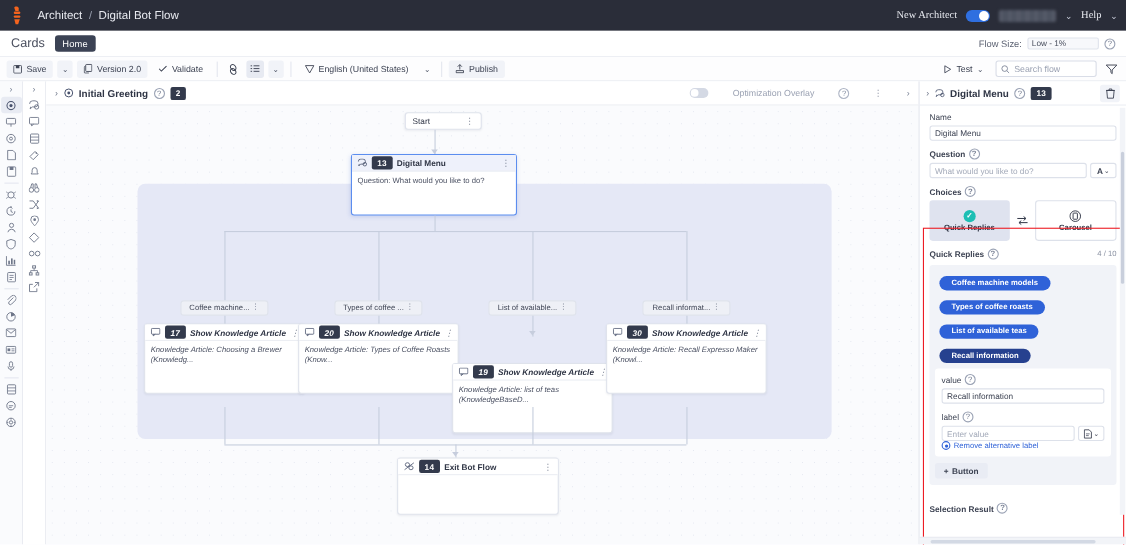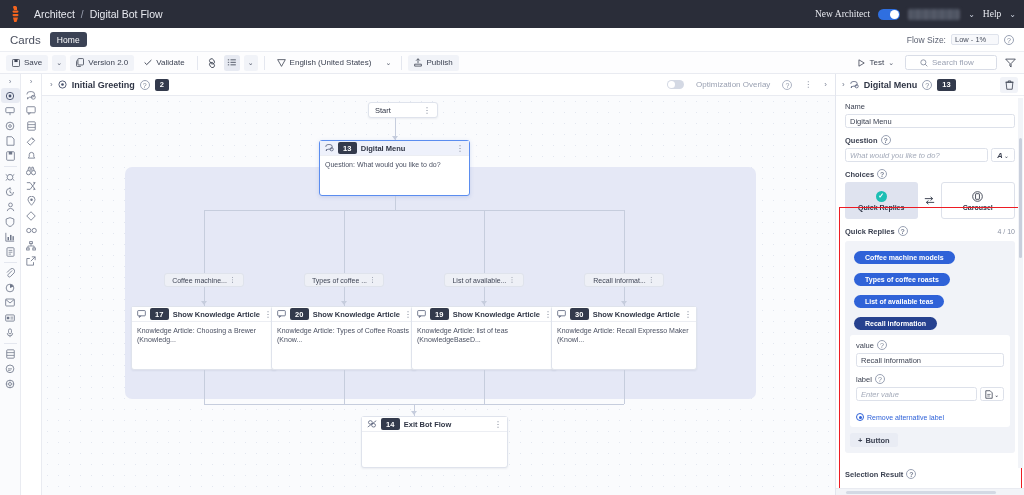--- a/index.html
+++ b/index.html
@@ -43,21 +43,21 @@
     border-bottom:1px solid #eceef3;
   }
   .subhead .cards-lbl { font-size:11.5px; color:#4a4f5e; }
   .home-pill {
     margin-left:9px; background:#3b4254; color:#fff; font-size:8.5px;
     padding:2.5px 7px; border-radius:3px; letter-spacing:.1px;
   }
   .subhead-right { margin-left:auto; display:flex; align-items:center; gap:5px; }
   .flowsize-lbl { font-size:8.5px; color:#5c6272; }
   .flowsize-box {
-    width:48px; height:11px; border:1px solid #dfe3ec; background:#f7f8fb;
+    width:65px; height:11px; border:1px solid #dfe3ec; background:#f7f8fb;
     border-radius:2px; font-size:7.5px; color:#474d5c; padding-left:3px; line-height:10px;
   }
   .i-circ {
     width:10px; height:10px; border:1px solid #9aa2b4; border-radius:50%;
     font-size:7px; color:#7b8396; text-align:center; line-height:9px;
   }
 
   
   .toolbar {
     position:absolute; left:0; top:52px; width:1024px; height:22px;
@@ -72,21 +72,21 @@
   .tb-btn.ghost { background:transparent; }
   .tb-caret { width:14px; height:16px; background:#f1f3f8; border-radius:2.5px;
     display:flex; align-items:center; justify-content:center; font-size:7px; color:#545b6c; }
   .tb-icon-btn { width:16px; height:16px; display:flex; align-items:center; justify-content:center;
     border-radius:2.5px; }
   .tb-icon-btn.active { background:#e7eaf2; }
   .tb-sep { width:1px; height:14px; background:#e4e7ef; margin:0 2px; }
   .toolbar-right { margin-left:auto; display:flex; align-items:center; gap:5px; }
   .search-box {
     width:92px; height:15px; border:1px solid #d9dde7; border-radius:2.5px;
-    display:flex; align-items:center; gap:4px; padding:0 14px; background:#fff;
+    display:flex; align-items:center; gap:4px; padding:0 4px; background:#fff;
   }
   .search-box span { font-size:8px; color:#9aa1b2; }
 
   
   .rail {
     position:absolute; top:74px; width:21px; height:421px;
     background:#fafbfd; border-right:1px solid #e9ebf1;
     display:flex; flex-direction:column; align-items:center;
   }
   .rail-1 { left:0; }
@@ -106,21 +106,21 @@
   }
   .canvas-head {
     height:22px; background:#fff; border-bottom:1px solid #e9ebf1;
     display:flex; align-items:center; padding:0 8px; gap:5px;
   }
   .ch-title { font-size:9px; font-weight:bold; color:#2f3545; }
   .badge-dark {
     background:#333a4c; color:#fff; font-size:7.5px; border-radius:2px;
     padding:1.5px 5px; font-weight:bold; letter-spacing:.2px;
   }
-  .canvas-head-right { margin-left:auto; display:flex; align-items:center; gap:12px; }
+  .canvas-head-right { margin-left:auto; display:flex; align-items:center; gap:22px; }
   .toggle-off {
     width:17px; height:9px; border-radius:5px; background:#d4d9e4; position:relative;
   }
   .toggle-off::after {
     content:""; position:absolute; left:1px; top:1px; width:7px; height:7px;
     border-radius:50%; background:#fff;
   }
   .opt-lbl { font-size:8px; color:#9aa1b2; }
   .canvas {
     position:relative; width:793px; height:399px;
@@ -159,21 +159,21 @@
   }
   .node-menu .node-head { background:#eef1fb; }
 
   .chip {
     position:absolute; height:14px; background:#eef0f6; border:1px solid #dfe3ec;
     border-radius:3px; display:flex; align-items:center; justify-content:center;
     gap:2px; font-size:7px; color:#3f4555; padding:0 5px;
   }
   .chip .dots { font-size:7px; color:#6e7689; line-height:6px; }
 
-  .node-ka { top:210px; width:146px; height:64px; }
+  .node-ka { top:198px; width:146px; height:64px;font-style:italic; }
 
   .node-exit { left:319px; top:320px; width:147px; height:52px; }
   .node-exit .node-body { height:20px; }
   .eof {
     height:15px; background:#333a4c; color:#fff; font-size:7.5px; font-weight:bold;
     display:flex; align-items:center; justify-content:center; letter-spacing:.2px;
   }
   .conn { position:absolute; background:#c6cddd; }
   .arrow-dn {
     position:absolute; width:0; height:0;
@@ -196,21 +196,21 @@
     display:flex; align-items:center; justify-content:center;
   }
   .rp-body { padding:6px 9px 0 9px; position:relative; height:399px; }
   .fld-lbl { font-size:7.5px; color:#3c4252; margin-bottom:3px; display:flex; align-items:center; gap:3px; }
   .fld-lbl.b { font-weight:bold; }
   .inp {
     height:14px; border:1px solid #dde1ea; border-radius:2.5px; background:#fff;
     font-size:7.5px; color:#3c4252; display:flex; align-items:center; padding:0 4px;
   }
   .inp.ph { color:#a3aab9; }
-  .inp-row { display:flex; gap:3px; align-items:center;font-style:italic; }
+  .inp-row { display:flex; gap:3px; align-items:center; }
   .inp-btn {
     width:24px; height:14px; border:1px solid #dde1ea; border-radius:2.5px;
     display:flex; align-items:center; justify-content:center; gap:1px;
     font-size:7.5px; color:#3c4252;
   }
   .mb8 { margin-bottom:7px; }
 
   .redbox {
     position:absolute; left:3px; top:111px; width:183px; height:329px;
     border:1.4px solid #ed1c24; pointer-events:none;
@@ -688,21 +688,21 @@
                 <rect x="0.7" y="0.7" width="9.6" height="6.6" rx="1" fill="none" stroke="#46506b" stroke-width="0.9"></rect>
                 <path d="M2.8 7.3 L2.8 9.3 L5 7.3" fill="none" stroke="#46506b" stroke-width="0.9"></path>
               </svg>
           </span>
           <span class="badge-dark">20</span>
           <span class="node-title">Show Knowledge Article</span>
           <span class="node-dots">⋮</span>
         </div>
         <div class="node-body">Knowledge Article: Types of Coffee Roasts (Know...</div>
       </div>
-      <div class="node node-ka" style="left:369px;">
+      <div class="node node-ka" style="left:369px;margin-top:36px;">
         <div class="node-head">
           <span>
             <svg width="9" height="8" viewBox="0 0 11 10">
                 <rect x="0.7" y="0.7" width="9.6" height="6.6" rx="1" fill="none" stroke="#46506b" stroke-width="0.9"></rect>
                 <path d="M2.8 7.3 L2.8 9.3 L5 7.3" fill="none" stroke="#46506b" stroke-width="0.9"></path>
               </svg>
           </span>
           <span class="badge-dark">19</span>
           <span class="node-title">Show Knowledge Article</span>
           <span class="node-dots">⋮</span>
@@ -831,21 +831,21 @@
           <div class="fld-lbl">
             <span>value</span>
             <span class="i-circ">?</span>
           </div>
           <div class="inp mb8">Recall information</div>
 
           <div class="fld-lbl">
             <span>label</span>
             <span class="i-circ">?</span>
           </div>
-          <div class="inp-row" style="margin-bottom:12px">
+          <div class="inp-row" style="margin-bottom:0">
             <div class="inp ph" style="flex:1">Enter value</div>
             <div class="inp-btn">
               <svg width="8" height="9" viewBox="0 0 10 11">
                   <path d="M1 0.8 L6.4 0.8 L9 3.4 L9 10.2 L1 10.2 Z" fill="none" stroke="#3c4252" stroke-width="1"></path>
                   <path d="M2.8 5.4 L7 5.4 M2.8 7.4 L6 7.4" stroke="#3c4252" stroke-width="0.8"></path>
                 </svg>
               <span style="font-size:6px">⌄</span>
             </div>
           </div>
           <div class="rm-alt">

